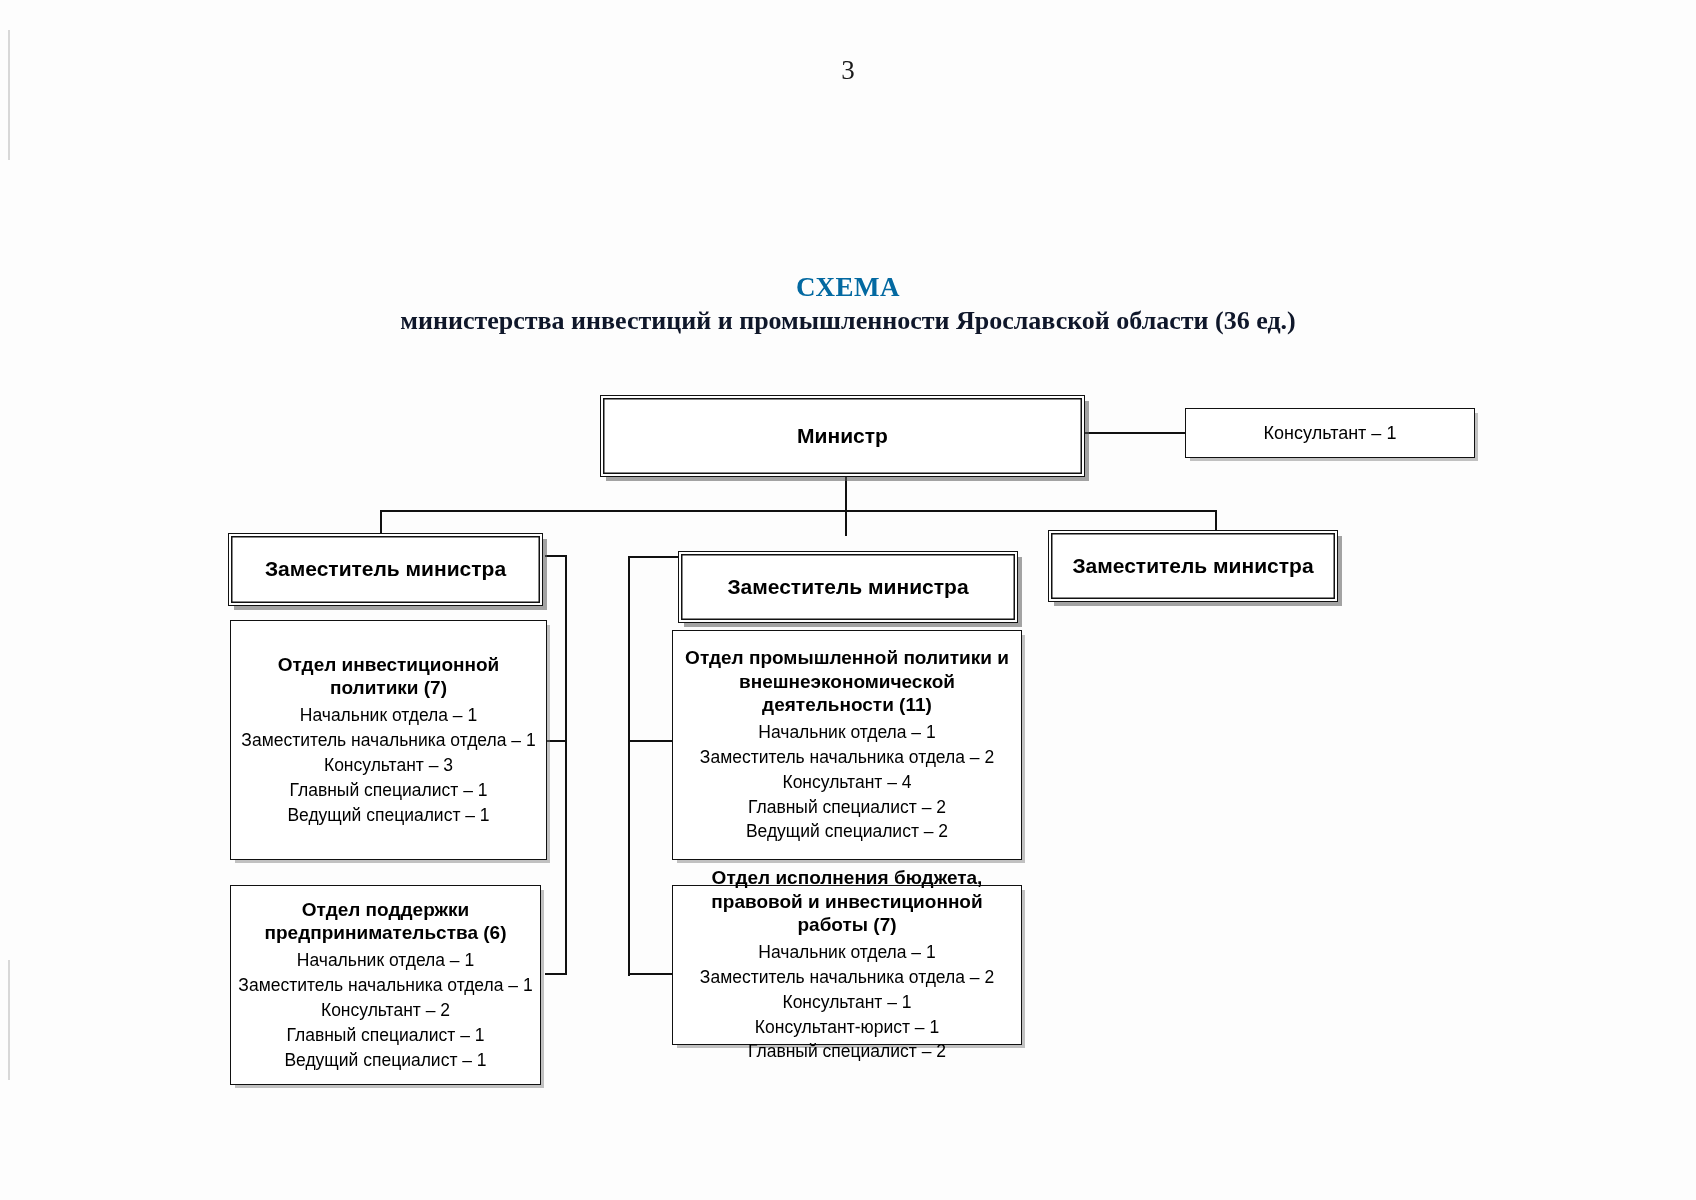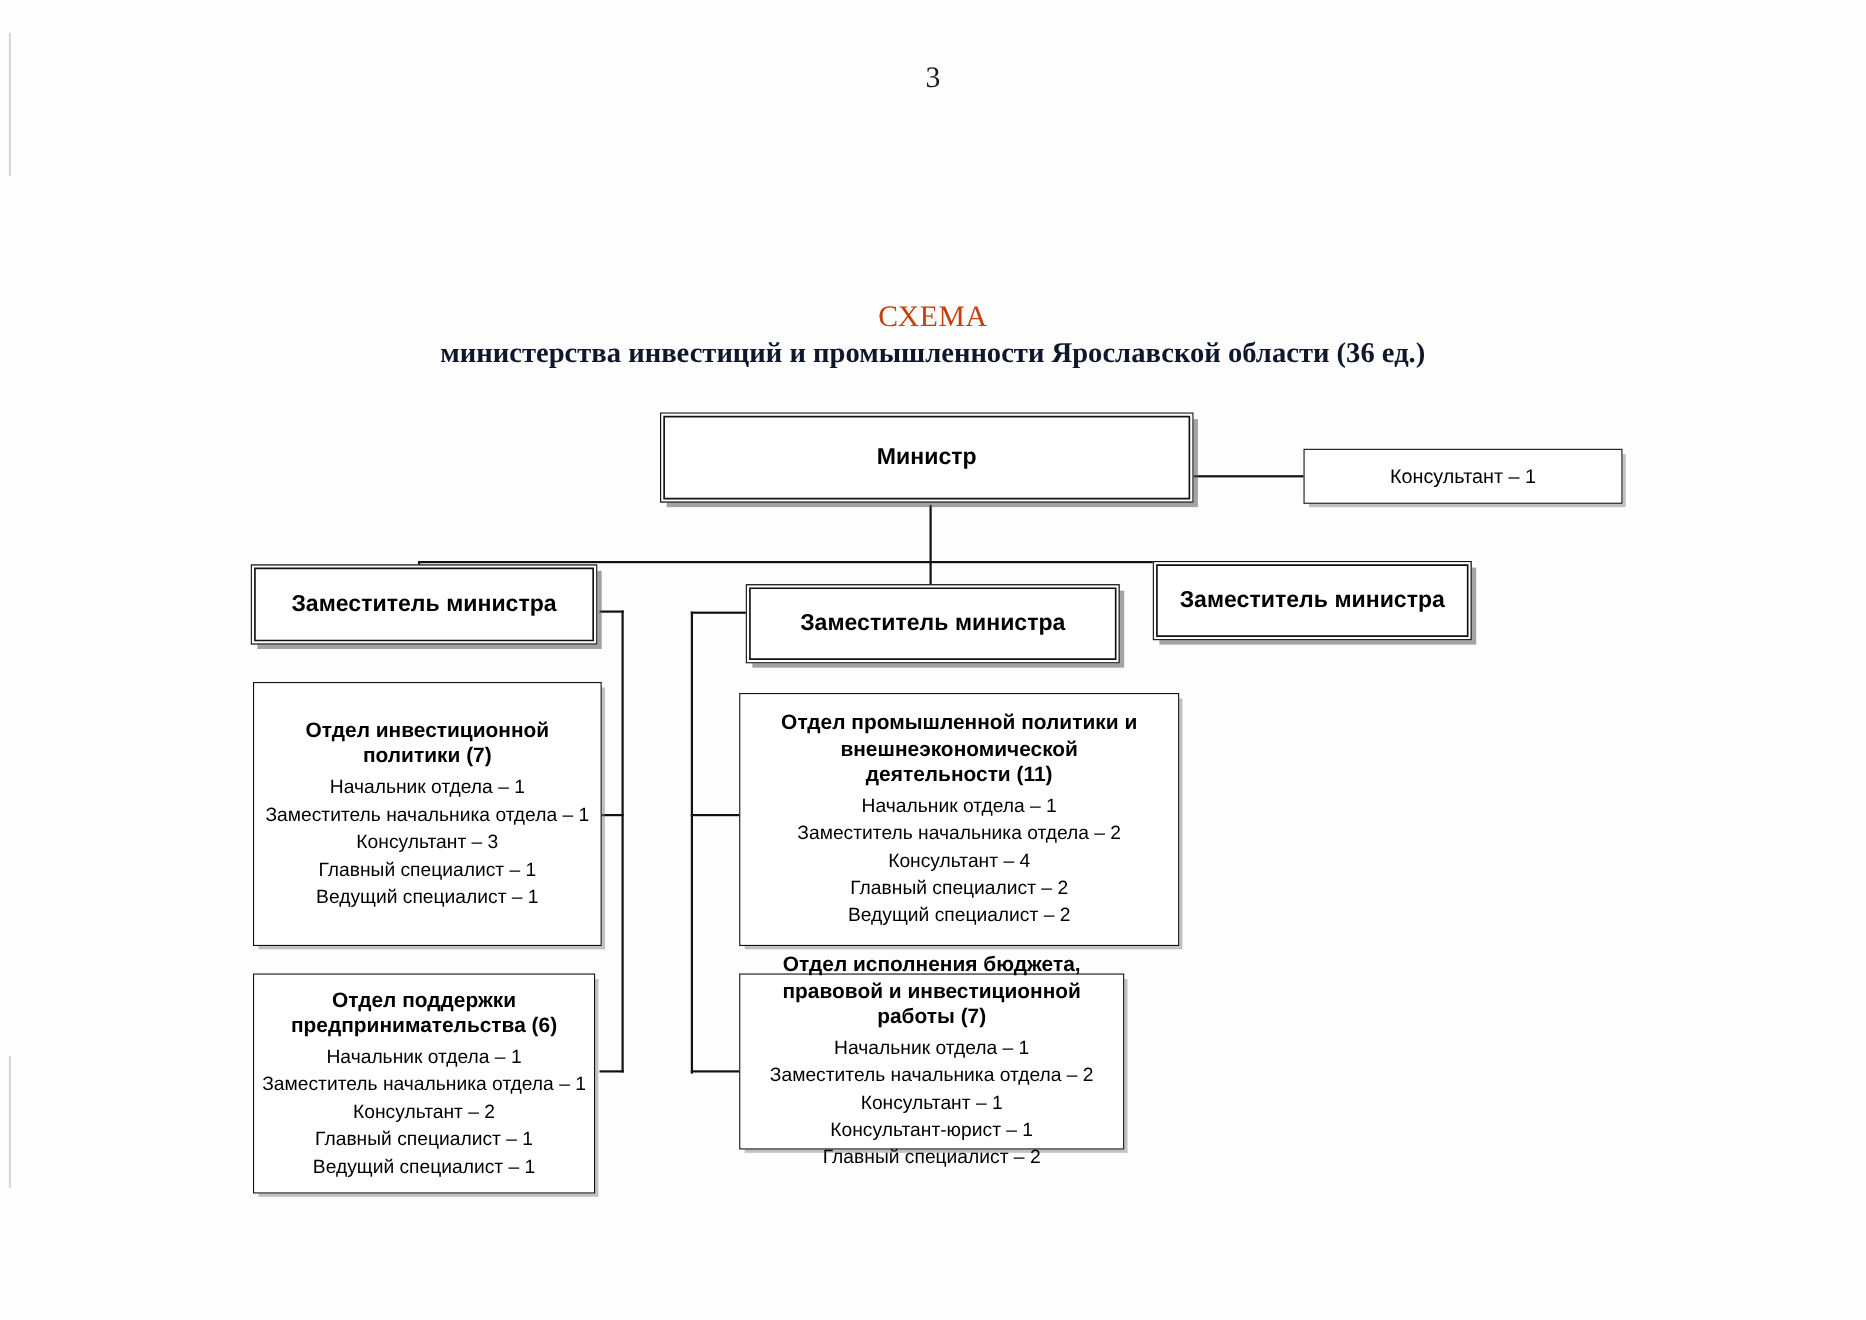--- a/index.html
+++ b/index.html
@@ -47,24 +47,24 @@
   }
 
   
   .title-main {
     position: absolute;
     top: 272px;
     left: 0;
     width: 1696px;
     text-align: center;
     font-family: "Liberation Serif", serif;
-    font-weight: normal;
+    font-weight: bold;
     font-size: 27px;
     letter-spacing: 0.5px;
-    color: #c2410c;
+    color: #0369a1;
   }
   .title-sub {
     position: absolute;
     top: 306px;
     left: 0;
     width: 1696px;
     text-align: center;
     font-family: "Liberation Serif", serif;
     font-weight: bold;
     font-size: 26px;
@@ -83,20 +83,21 @@
     justify-content: center;
     text-align: center;
     font-family: "Liberation Sans", sans-serif;
     color: #000;
   }
   
   .node.double {
     border: 1.5px solid #111;
     box-shadow: 0 0 0 2px #ffffff inset, 0 0 0 3.5px #111111 inset,
                 5px 5px 0 -1px rgba(90,90,90,0.55);
+    margin-top: 20px;
   }
   .node.shadowed {
     box-shadow: 4px 4px 0 -1px rgba(120,120,120,0.45);
   }
 
   .node-title {
     font-weight: bold;
     font-size: 21px;
     line-height: 1.25;
     padding: 0 10px;
@@ -209,21 +210,21 @@
     </div>
     <div class="node-lines">
       <div>Начальник отдела – 1</div>
       <div>Заместитель начальника отдела – 1</div>
       <div>Консультант – 2</div>
       <div>Главный специалист – 1</div>
       <div>Ведущий специалист – 1</div>
     </div>
   </div>
 
-  <div class="node shadowed" style="left:672px; top:630px; width:400px; height:230px;">
+  <div class="node shadowed" style="left:672px; top:630px; width:350px; height:230px;">
     <div class="node-title small">
       <div>Отдел промышленной  политики и</div>
       <div>внешнеэкономической</div>
       <div>деятельности (11)</div>
     </div>
     <div class="node-lines">
       <div>Начальник отдела – 1</div>
       <div>Заместитель начальника отдела – 2</div>
       <div>Консультант – 4</div>
       <div>Главный специалист – 2</div>

